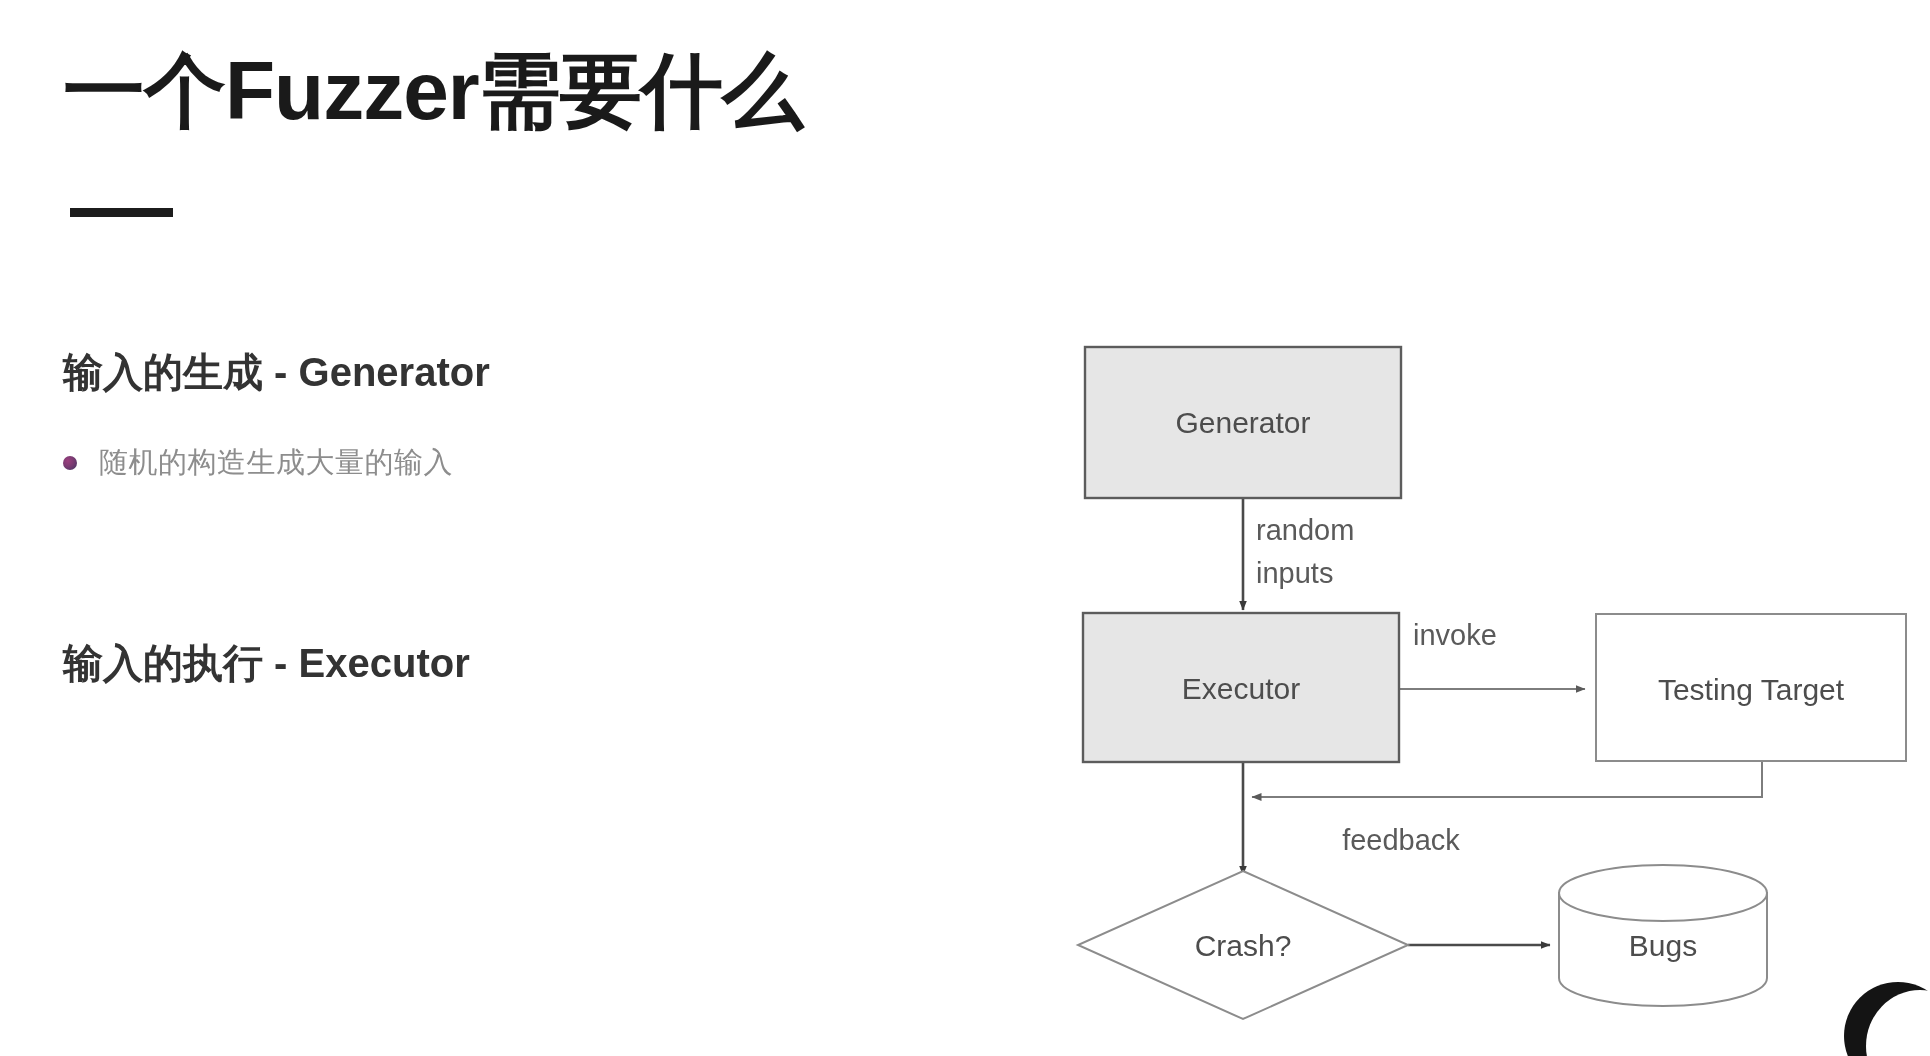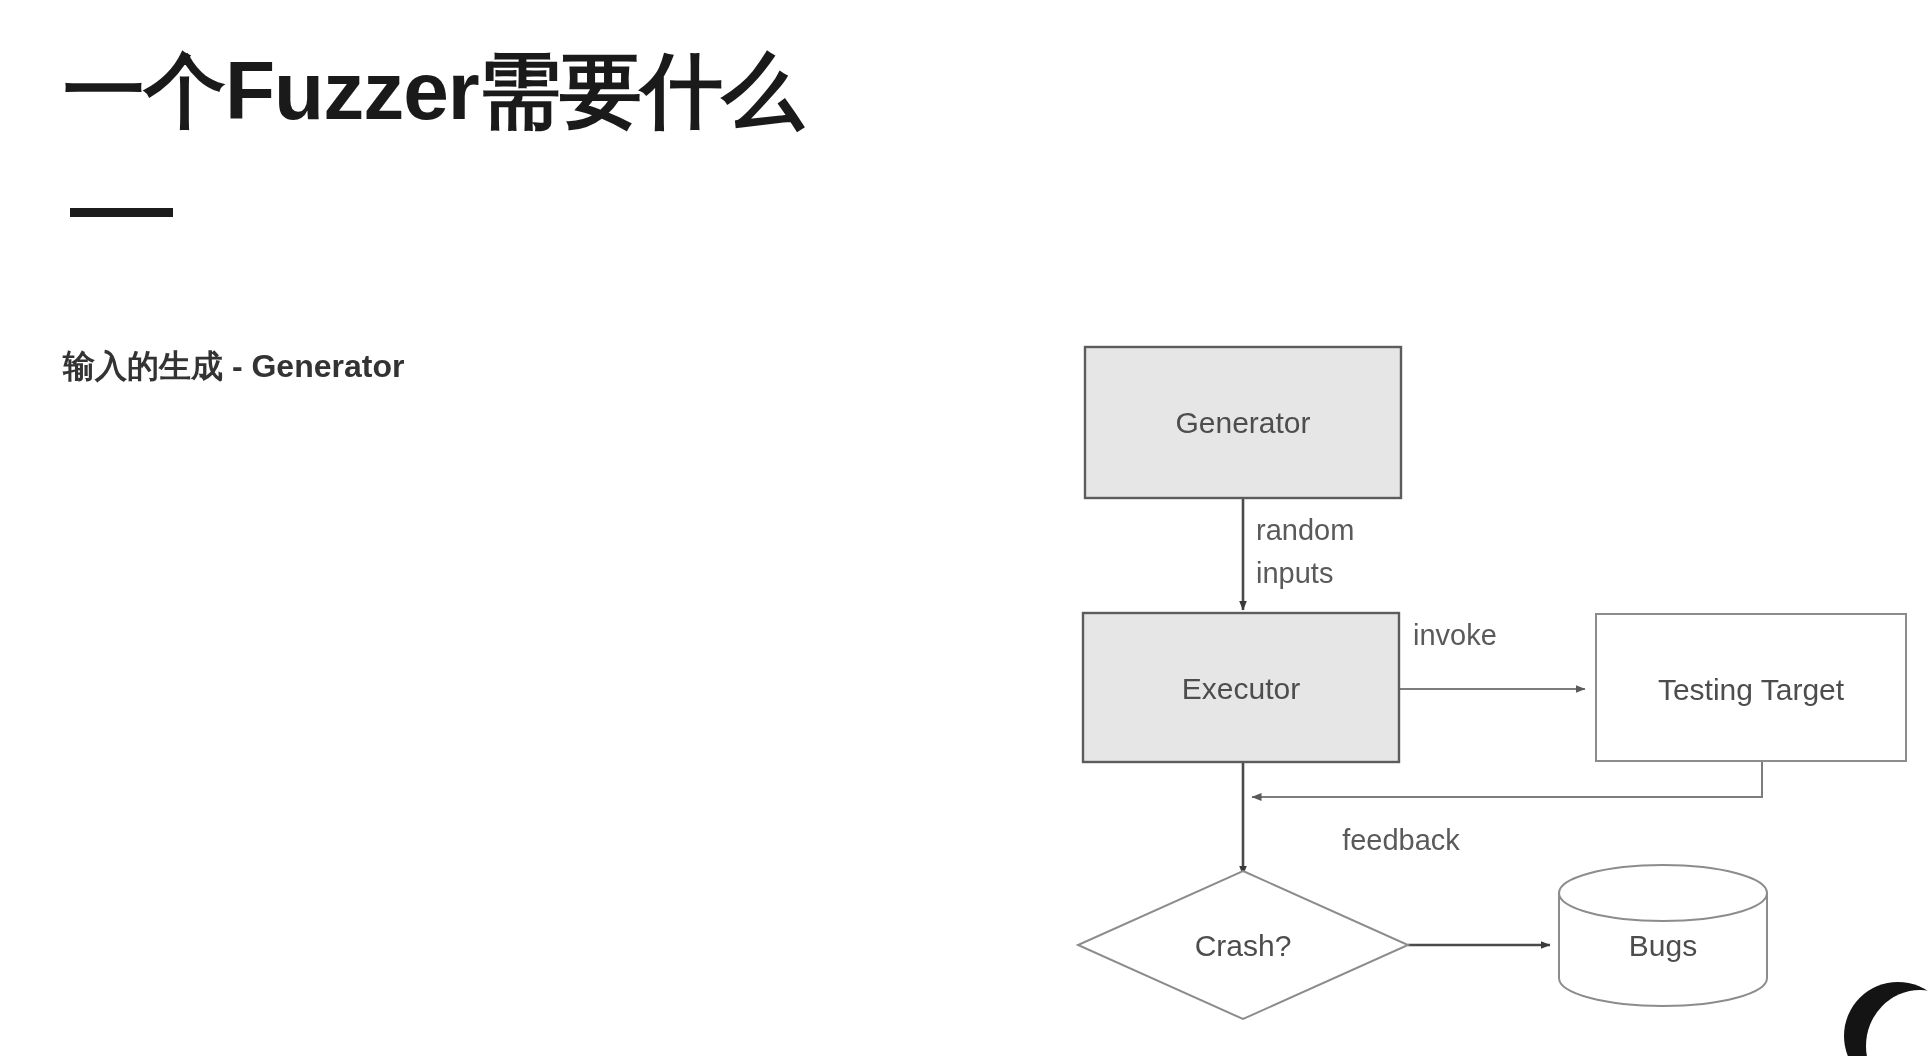--- a/index.html
+++ b/index.html
@@ -49,21 +49,21 @@
     left: 70px;
     top: 208px;
     width: 103px;
     height: 9px;
     background: #1c1c1c;
   }
 
   .section-heading {
     position: absolute;
     left: 63px;
-    font-size: 32px;
+    font-size: 40px;
     font-weight: 700;
     color: #333333;
     white-space: nowrap;
     letter-spacing: 0px;
   }
   #heading-generator { top: 345px; }
   #heading-executor  { top: 636px; }
 
   .bullet-row {
     position: absolute;
@@ -137,21 +137,26 @@
 <div id="slide">
 
   <div id="left-col">
 
     <div class="slide-title">一个Fuzzer需要什么</div>
 
     <div class="title-rule"></div>
 
     <div class="section-heading" id="heading-generator">输入的生成 - Generator</div>
 
-
+    <div class="bullet-row" id="bullet-row-1">
+      <span class="bullet-dot"></span>
+      <span class="bullet-text">随机的构造生成大量的输入</span>
+    </div>
+
+    <div class="section-heading" id="heading-executor">输入的执行 - Executor</div>
 
   </div>
 
   <div id="diagram">
     <svg width="890" height="760" viewBox="0 0 890 760">
       <defs>
         <marker id="arrowDark" markerWidth="11" markerHeight="11" refX="9.5" refY="4" orient="auto" markerUnits="userSpaceOnUse">
           <path d="M0,0 L10,4 L0,8 z" fill="#3a3a3a"></path>
         </marker>
         <marker id="arrowLight" markerWidth="11" markerHeight="11" refX="9.5" refY="4" orient="auto" markerUnits="userSpaceOnUse">

